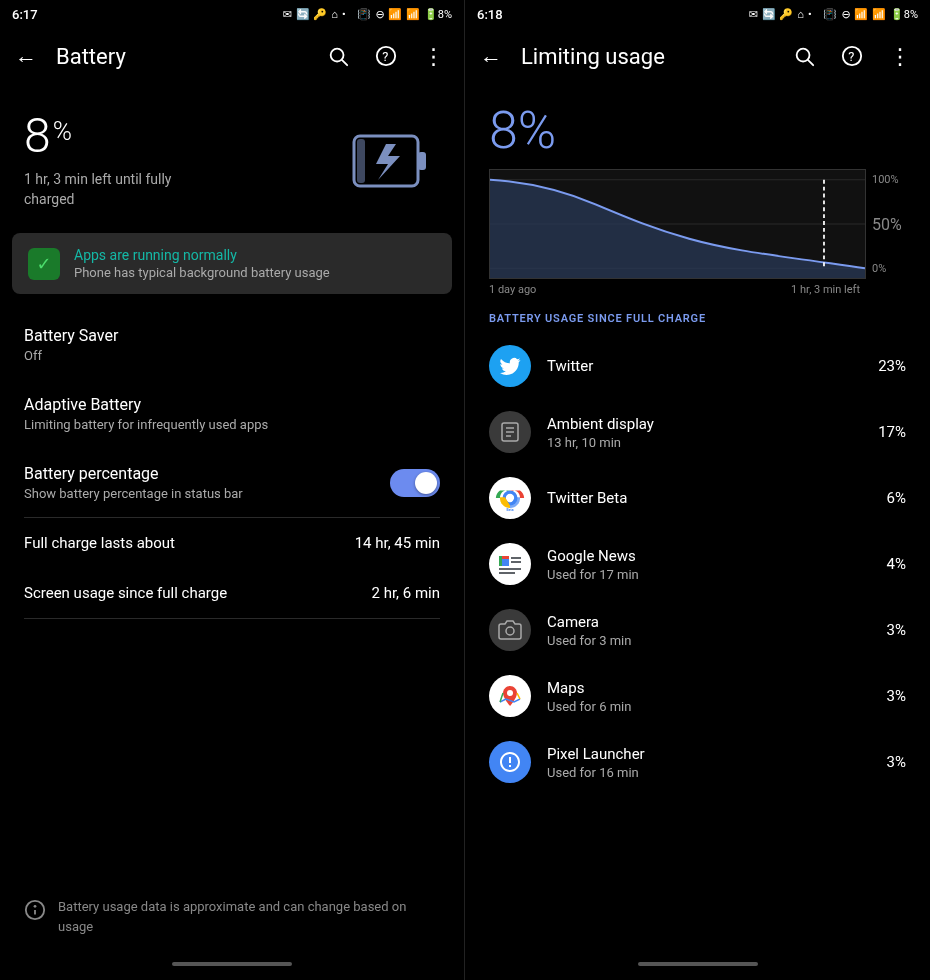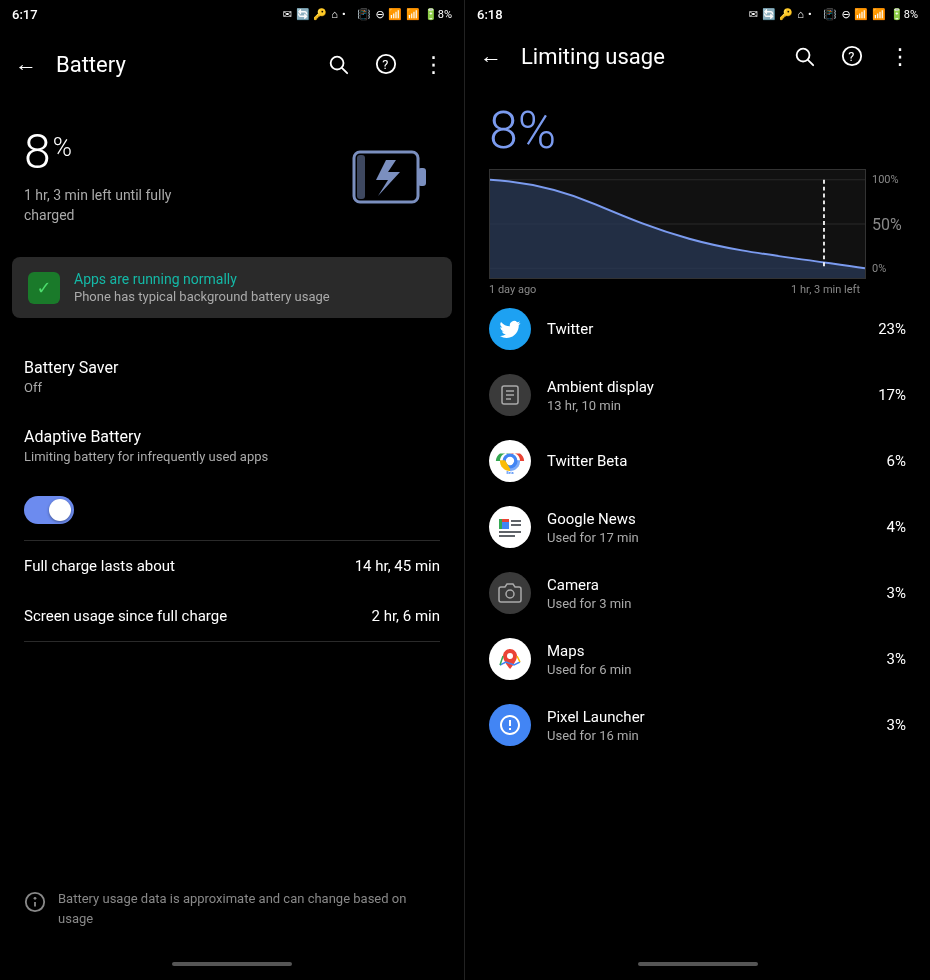--- a/index.html
+++ b/index.html
@@ -13,21 +13,20 @@
     }
 
     
     .left-panel {
       width: 465px;
       height: 980px;
       background: #000;
       display: flex;
       flex-direction: column;
       border-right: 1px solid #222;
-      gap: 8px;
     }
 
     
     .right-panel {
       width: 465px;
       height: 980px;
       background: #000;
       display: flex;
       flex-direction: column;
     }
@@ -408,20 +407,24 @@
     <div class="settings-item">
       <div class="item-title">Battery Saver</div>
       <div class="item-subtitle">Off</div>
     </div>
     <div class="settings-item">
       <div class="item-title">Adaptive Battery</div>
       <div class="item-subtitle">Limiting battery for infrequently used apps</div>
     </div>
     <div class="settings-item">
       <div class="settings-item-row">
+        <div>
+          <div class="item-title">Battery percentage</div>
+          <div class="item-subtitle">Show battery percentage in status bar</div>
+        </div>
         <div class="toggle-switch">
           <div class="toggle-knob"></div>
         </div>
       </div>
     </div>
 
     <div class="settings-divider"></div>
 
     <div class="usage-row">
       <span class="usage-label">Full charge lasts about</span>
@@ -516,20 +519,21 @@
         <span style="color:#888; font-size:11px;">0%</span>
       </div>
     </div>
 
     <div style="display:flex; justify-content:space-between; margin-top:4px; margin-right:46px;">
       <span style="color:#888; font-size:11px;">1 day ago</span>
       <span style="color:#888; font-size:11px;">1 hr, 3 min left</span>
     </div>
   </div>
 
+  <div class="section-header">BATTERY USAGE SINCE FULL CHARGE</div>
 
   <div class="app-list">
 
     <div class="app-item">
       <div class="app-icon icon-twitter">
         <svg width="24" height="24" viewBox="0 0 24 24" fill="#fff">
           <path d="M22.46 5.93a8.57 8.57 0 01-2.46.68 4.29 4.29 0 001.88-2.37 8.58 8.58 0 01-2.72 1.04 4.27 4.27 0 00-7.28 3.9A12.12 12.12 0 013 4.88a4.27 4.27 0 001.32 5.7 4.24 4.24 0 01-1.93-.53v.05a4.27 4.27 0 003.43 4.19 4.31 4.31 0 01-1.93.07 4.28 4.28 0 003.99 2.97A8.57 8.57 0 012 19.08a12.1 12.1 0 006.56 1.92c7.88 0 12.19-6.53 12.19-12.19 0-.19 0-.37-.01-.56A8.7 8.7 0 0022.46 5.93z"></path>
         </svg>
       </div>
       <div class="app-info">

